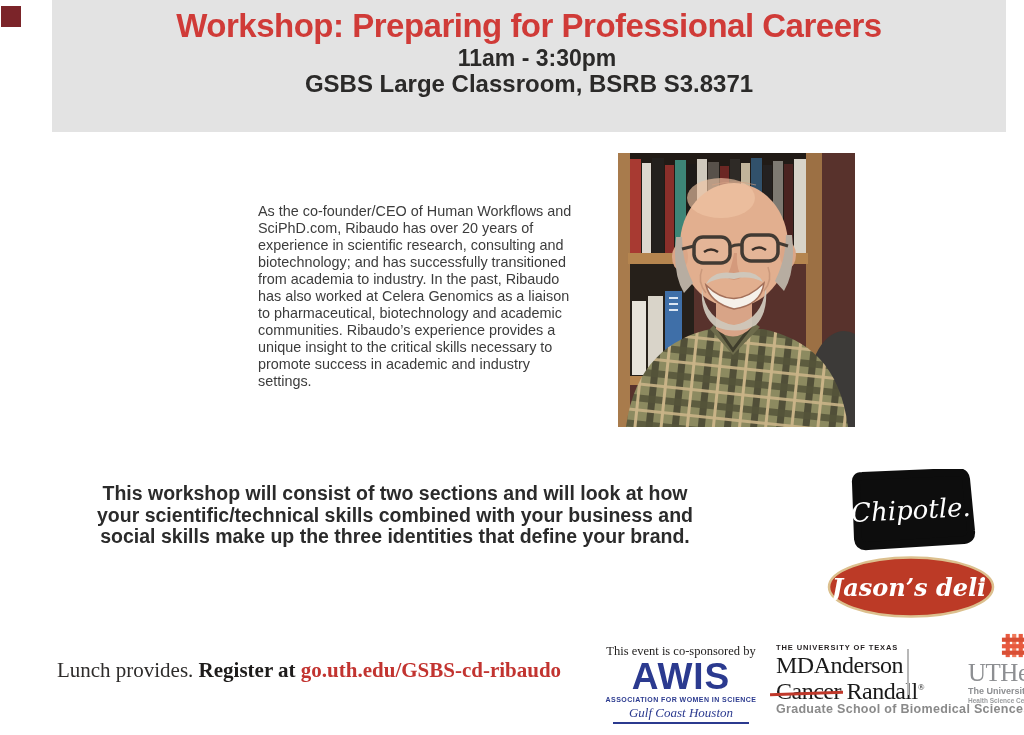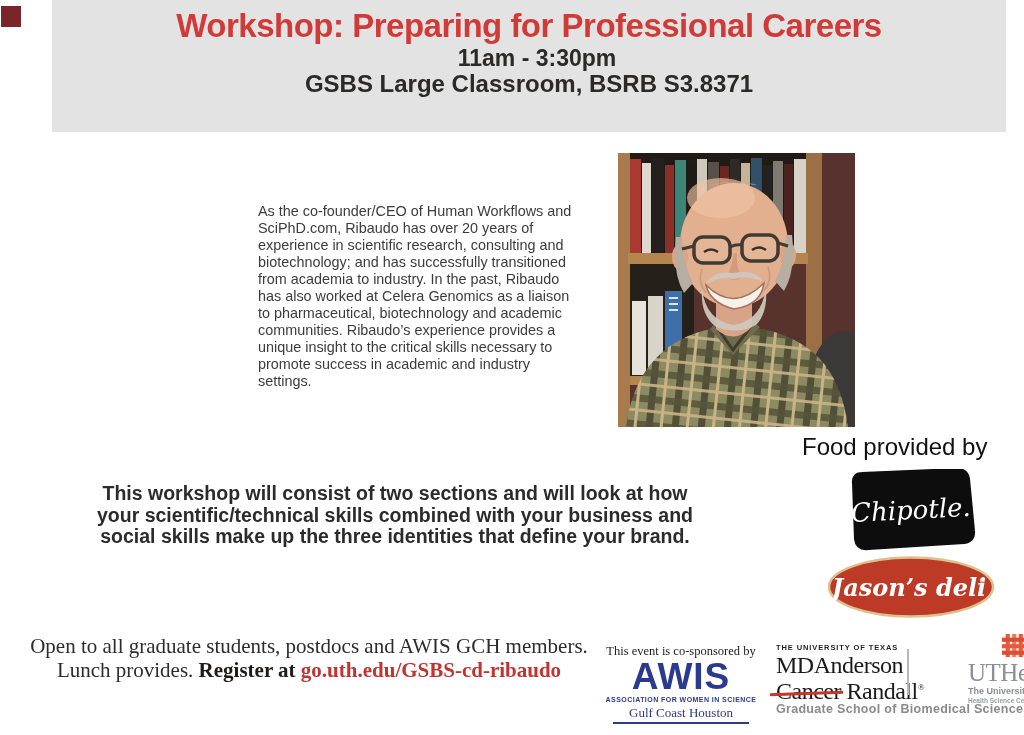--- a/index.html
+++ b/index.html
@@ -33,21 +33,21 @@
   .register{position:absolute;left:18px;top:634px;width:582px;text-align:center;
             font-family:"Liberation Serif",serif;font-size:21px;line-height:24px;color:#2e2c2b;}
   .register .bold{font-weight:bold;color:#1e1c1b;}
   .register .url{font-weight:bold;color:#c23430;text-decoration:none;cursor:pointer;}
 
   
   .awis{position:absolute;left:596px;top:644px;width:170px;text-align:center;}
   .cosponsored{font-family:"Liberation Serif",serif;font-size:12.5px;color:#1e1c1b;white-space:nowrap;}
   .awis-acronym{font-size:37px;line-height:36px;font-weight:bold;color:#2b3a8f;letter-spacing:1px;}
   .awis-full{font-size:7px;font-weight:bold;color:#2b3a8f;letter-spacing:0.45px;white-space:nowrap;margin-top:1px;}
-  .awis-chapter{display:inline-block;font-family:"Liberation Serif",serif;font-size:13px;
+  .awis-chapter{display:inline-block;font-family:"Liberation Serif",serif;font-style:italic;font-size:13px;
                 color:#2b3a8f;border-bottom:2px solid #2b3a8f;padding:0 16px 1px 16px;margin-top:1px;}
 
   
   .mda{position:absolute;left:776px;top:643px;width:130px;}
   .mda-ut{font-size:7.5px;font-weight:bold;color:#231f20;letter-spacing:0.9px;white-space:nowrap;}
   .mda-name{font-family:"Liberation Serif",serif;font-size:24px;line-height:22px;color:#1a1a1a;letter-spacing:-0.5px;white-space:nowrap;margin-top:2px;}
   .mda-line2{font-family:"Liberation Serif",serif;font-size:24px;line-height:22px;color:#1a1a1a;letter-spacing:-0.5px;white-space:nowrap;}
   .strike{position:relative;display:inline-block;}
   .strike::after{content:"";position:absolute;left:-6px;right:-2px;top:12px;height:2.5px;background:#c0392b;transform:rotate(-2deg);}
   .mda sup{font-size:9px;}
@@ -149,37 +149,36 @@
     <path d="M116,100 Q113,118 108,124 Q116,130 124,124 Q118,116 119,100 Z" fill="#d49a7c"></path>
 
     <path d="M88,132 Q116,160 146,130 Q143,152 116,156 Q92,150 88,132 Z" fill="#f6f1ea" stroke="#a3705a" stroke-width="1.5"></path>
     <path d="M88,131 Q101,123 116,126 Q131,122 145,129 Q138,116 116,120 Q95,117 88,131 Z" fill="#cfc7bb"></path>
     <path d="M84,136 Q88,168 116,172 Q144,167 148,134 Q150,160 138,172 Q120,182 98,174 Q82,162 84,136 Z" fill="#cfc7bb" opacity="0.95"></path>
     <path d="M84,116 Q79,129 88,140" stroke="#c08f72" stroke-width="1.5" fill="none" opacity="0.7"></path>
     <path d="M150,114 Q155,127 146,138" stroke="#c08f72" stroke-width="1.5" fill="none" opacity="0.7"></path>
     <path d="M94,32 Q116,26 138,32" stroke="#d6a183" stroke-width="1.2" fill="none" opacity="0.6"></path>
   </svg>
 
-  <div class="food-heading">Food provided by</div>
 
   <svg class="chipotle" viewBox="0 0 138 82" width="138" height="82">
     <path d="M16,14 Q15,7 22,7 L117,3 Q125,3 126,10 L131,62 Q132,70 124,71 L28,77 Q19,78 18,70 Z" fill="#0d0d0d" stroke="#0d0d0d" stroke-width="8" stroke-linejoin="round"></path>
     <text x="71" y="50" text-anchor="middle" transform="rotate(-3 71 44)" font-family="DejaVu Serif, serif" font-style="italic" font-size="26" fill="#ffffff">Chipotle.</text>
   </svg>
 
   <svg class="jasons" viewBox="0 0 170 64" width="170" height="64">
     <ellipse cx="85" cy="32" rx="82" ry="29.5" fill="#bc3a26" stroke="#dcc08e" stroke-width="2.5"></ellipse>
     <text x="83" y="41" text-anchor="middle" font-family="DejaVu Serif, serif" font-weight="bold" font-style="italic" font-size="24" fill="#ffffff">Jason’s deli</text>
     <text x="153" y="28" font-family="DejaVu Sans, sans-serif" font-size="7" fill="#ffffff">®</text>
   </svg>
 
   <div class="summary">This workshop will consist of two sections and will look at how your scientific/technical skills combined with your business and social skills make up the three identities that define your brand.</div>
 
   <div class="register">
-    <span>Open to all graduate students, postdocs and AWIS GCH members.</span><br>
+    <br>
     <span>Lunch provides.</span>
     <span class="bold">Register at</span>
     <span class="url">go.uth.edu/GSBS-cd-ribaudo</span>
   </div>
 
   <div class="awis">
     <div class="cosponsored">This event is co-sponsored by</div>
     <div class="awis-acronym">AWIS</div>
     <div class="awis-full">ASSOCIATION FOR WOMEN IN SCIENCE</div>
     <div class="awis-chapter">Gulf Coast Houston</div>

